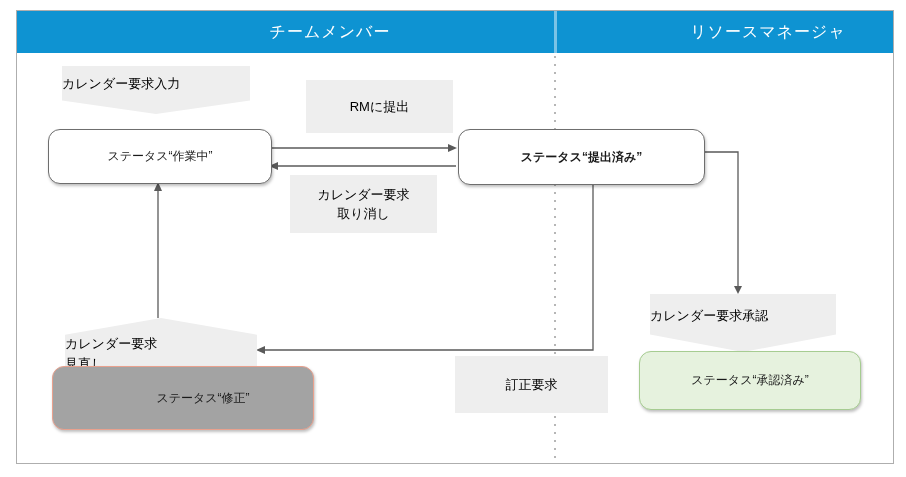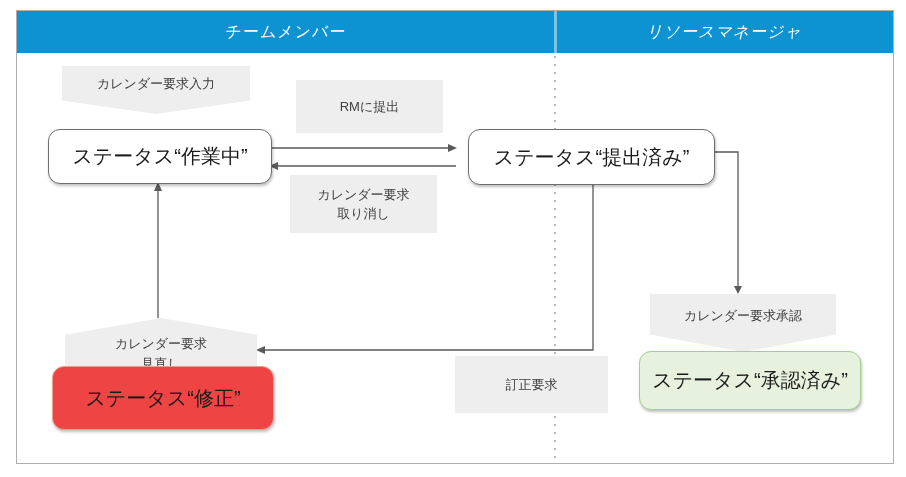--- a/index.html
+++ b/index.html
@@ -1,36 +1,36 @@
 <!DOCTYPE html>
 <html><head>
 <meta charset="utf-8">
 <style>
   html,body{margin:0;padding:0;background:#ffffff;}
   body{font-family:"Liberation Sans","DejaVu Sans",sans-serif;color:#1a1a1a;}
   .canvas{position:relative;width:906px;height:477px;background:#ffffff;overflow:hidden;}
   .frame{position:absolute;left:16px;top:10px;width:876px;height:452px;border:1px solid #aeaeae;background:#ffffff;}
   .header-bar{position:absolute;left:17px;top:11px;width:876px;height:42px;background:#0E93D2;display:flex;}
-  .header-cell{display:flex;align-items:center;justify-content:center;color:#ffffff;font-size:16px;letter-spacing:1px;}
+  .header-cell{display:flex;align-items:center;justify-content:center;color:#ffffff;font-size:16px;letter-spacing:1px;margin-left:44px;}
   .header-cell.left{width:538px;}
-  .header-cell.right{flex:1;font-style:italic;}
+  .header-cell.right{flex:1;}
   .header-seam{position:absolute;left:537px;top:0;width:3px;height:42px;background:rgba(255,255,255,0.45);}
   svg.connectors{position:absolute;left:0;top:0;width:906px;height:477px;z-index:1;pointer-events:none;}
   .state-box{position:absolute;z-index:3;background:#ffffff;border:1.5px solid #6E6E6E;border-radius:12px;
-             display:flex;align-items:center;justify-content:center;font-size:20px;color:#1a1a1a;
+             display:flex;align-items:center;justify-content:center;font-size:12px;color:#1a1a1a;
              box-shadow:1px 2px 3px rgba(0,0,0,0.25);}
   .state-working{left:48px;top:129px;width:222px;height:53px;}
-  .state-submitted{left:468px;top:129px;width:245px;height:54px;}
-  .state-revision{left:52px;top:366px;width:220px;height:62px;background:#ef4444;border-color:#E9A18E;}
+  .state-submitted{left:458px;top:129px;width:245px;height:54px;font-weight:bold;}
+  .state-revision{left:52px;top:366px;width:220px;height:62px;background:#a3a3a3;border-color:#E9A18E;padding-left:40px;}
   .state-approved{left:639px;top:351px;width:220px;height:57px;background:#E6F2DE;border-color:#A6CC91;}
-  .action-label{position:absolute;z-index:2;background:#EEEEEE;color:#404040;font-size:13px;text-align:center;}
+  .action-label{position:absolute;z-index:2;background:#EEEEEE;color:#000000;font-size:13px;}
   .rect-label{display:flex;flex-direction:column;align-items:center;justify-content:center;line-height:1.5;}
   .lbl-input{left:62px;top:66px;width:188px;height:48px;padding-top:9px;box-sizing:border-box;
              clip-path:polygon(0 0,100% 0,100% 72%,50% 100%,0 72%);}
-  .lbl-submit{left:296px;top:80px;width:147px;height:53px;}
+  .lbl-submit{left:306px;top:80px;width:147px;height:53px;}
   .lbl-cancel{left:290px;top:175px;width:147px;height:58px;}
   .lbl-correction{left:455px;top:356px;width:153px;height:57px;font-family:Liberation Serif, serif;}
   .lbl-approve{left:650px;top:294px;width:186px;height:58px;padding-top:13px;box-sizing:border-box;
              clip-path:polygon(0 0,100% 0,100% 70%,50% 100%,0 70%);font-family:Liberation Serif, serif;}
   .lbl-review{left:65px;top:318px;width:192px;height:76px;padding-top:16px;box-sizing:border-box;line-height:1.55;
              clip-path:polygon(0 100%,0 22%,50% 0,100% 22%,100% 100%);}
 </style>
 </head>
 <body>
 

